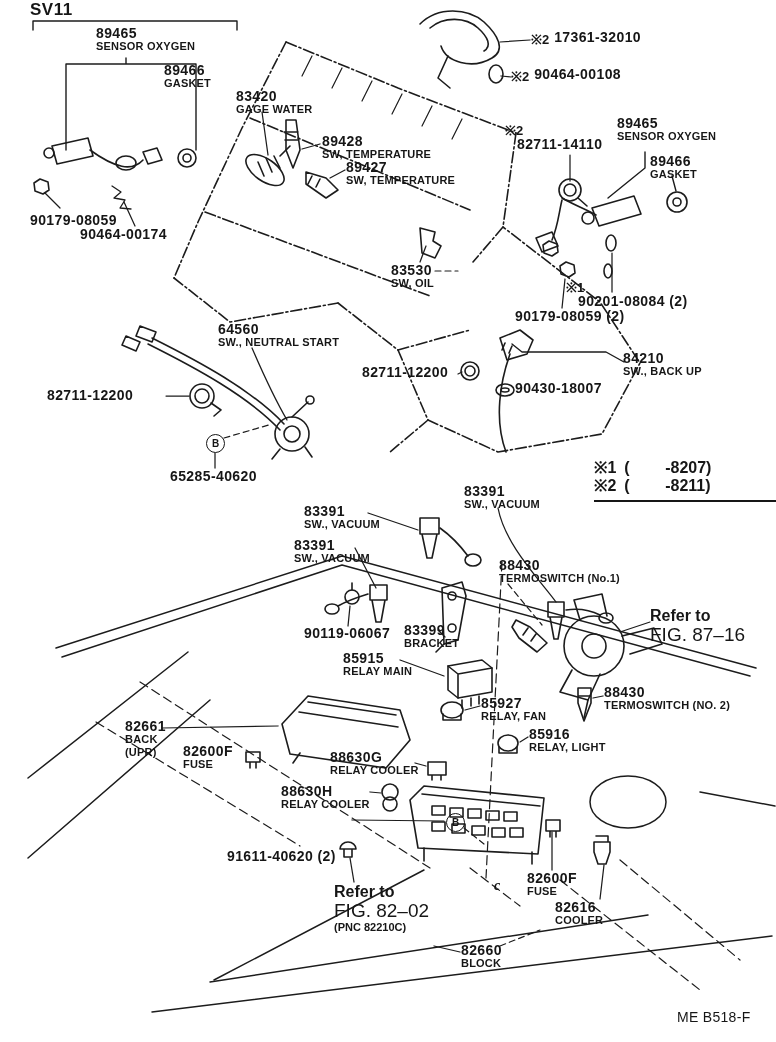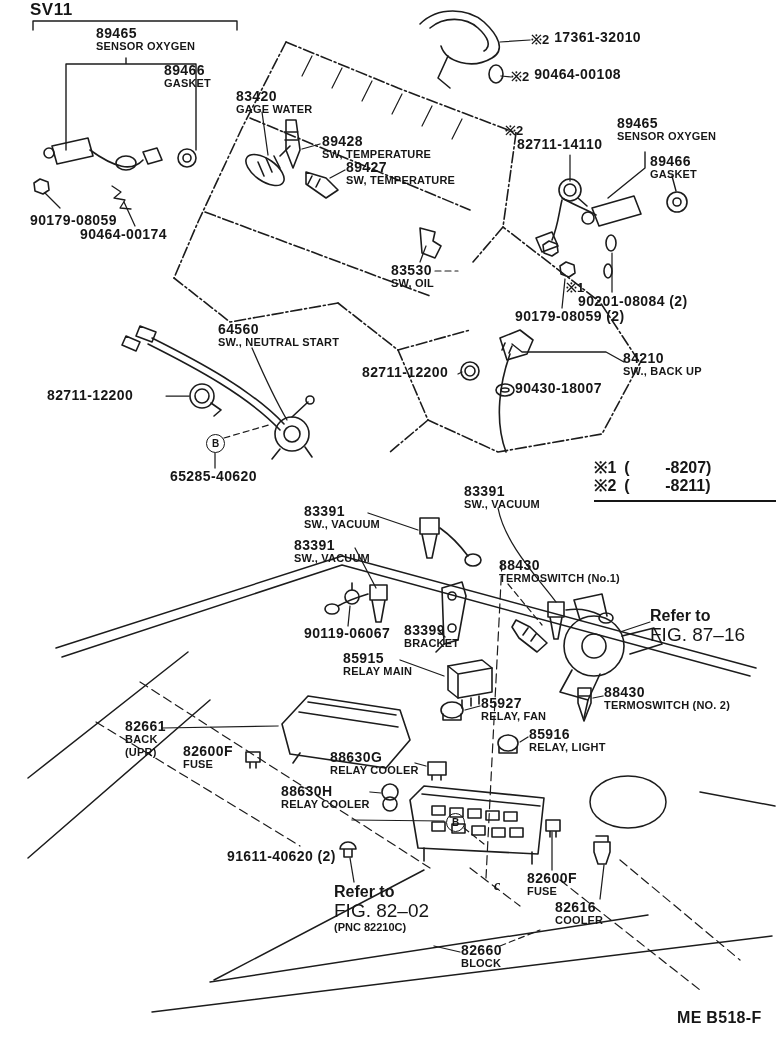--- a/index.html
+++ b/index.html
@@ -20,21 +20,21 @@
   .ref .r2{display:block;font-weight:400;font-size:19px;line-height:1.1;white-space:nowrap;}
   .ref .r3{display:block;font-weight:700;font-size:11px;line-height:1.2;white-space:nowrap;}
   .legend{border-bottom:2px solid #161616;padding-bottom:5px;width:182px;}
   .lrow{display:flex;gap:8px;}
   .lsym,.lrange{font-weight:700;font-size:16px;line-height:1.12;white-space:pre;}
   .bmark{width:17px;height:17px;border:1.7px solid #161616;border-radius:50%;
     display:flex;align-items:center;justify-content:center;
     font-weight:700;font-size:10px;line-height:1;}
   .annc{font-family:"Liberation Serif",serif;font-style:italic;font-weight:700;font-size:14px;}
   .hdr{font-weight:700;font-size:17px;letter-spacing:.5px;}
-  .ftr{font-weight:700;font-size:16px;letter-spacing:.3px;}
+  .ftr{font-weight:400;font-size:14px;letter-spacing:.3px;}
 </style>
 </head>
 <body>
 
 <svg class="art" width="776" height="1042" viewBox="0 0 776 1042">
  <g stroke="#1c1c1c" fill="none" stroke-width="1.6" stroke-linecap="round" stroke-linejoin="round">
   <g stroke-dasharray="11 3 2 3">
     <path d="M286,42 L398,88 L516,133"></path>
     <path d="M286,42 L242,128 L198,222 L174,278"></path>
     <path d="M174,278 L230,322 L338,303"></path>

